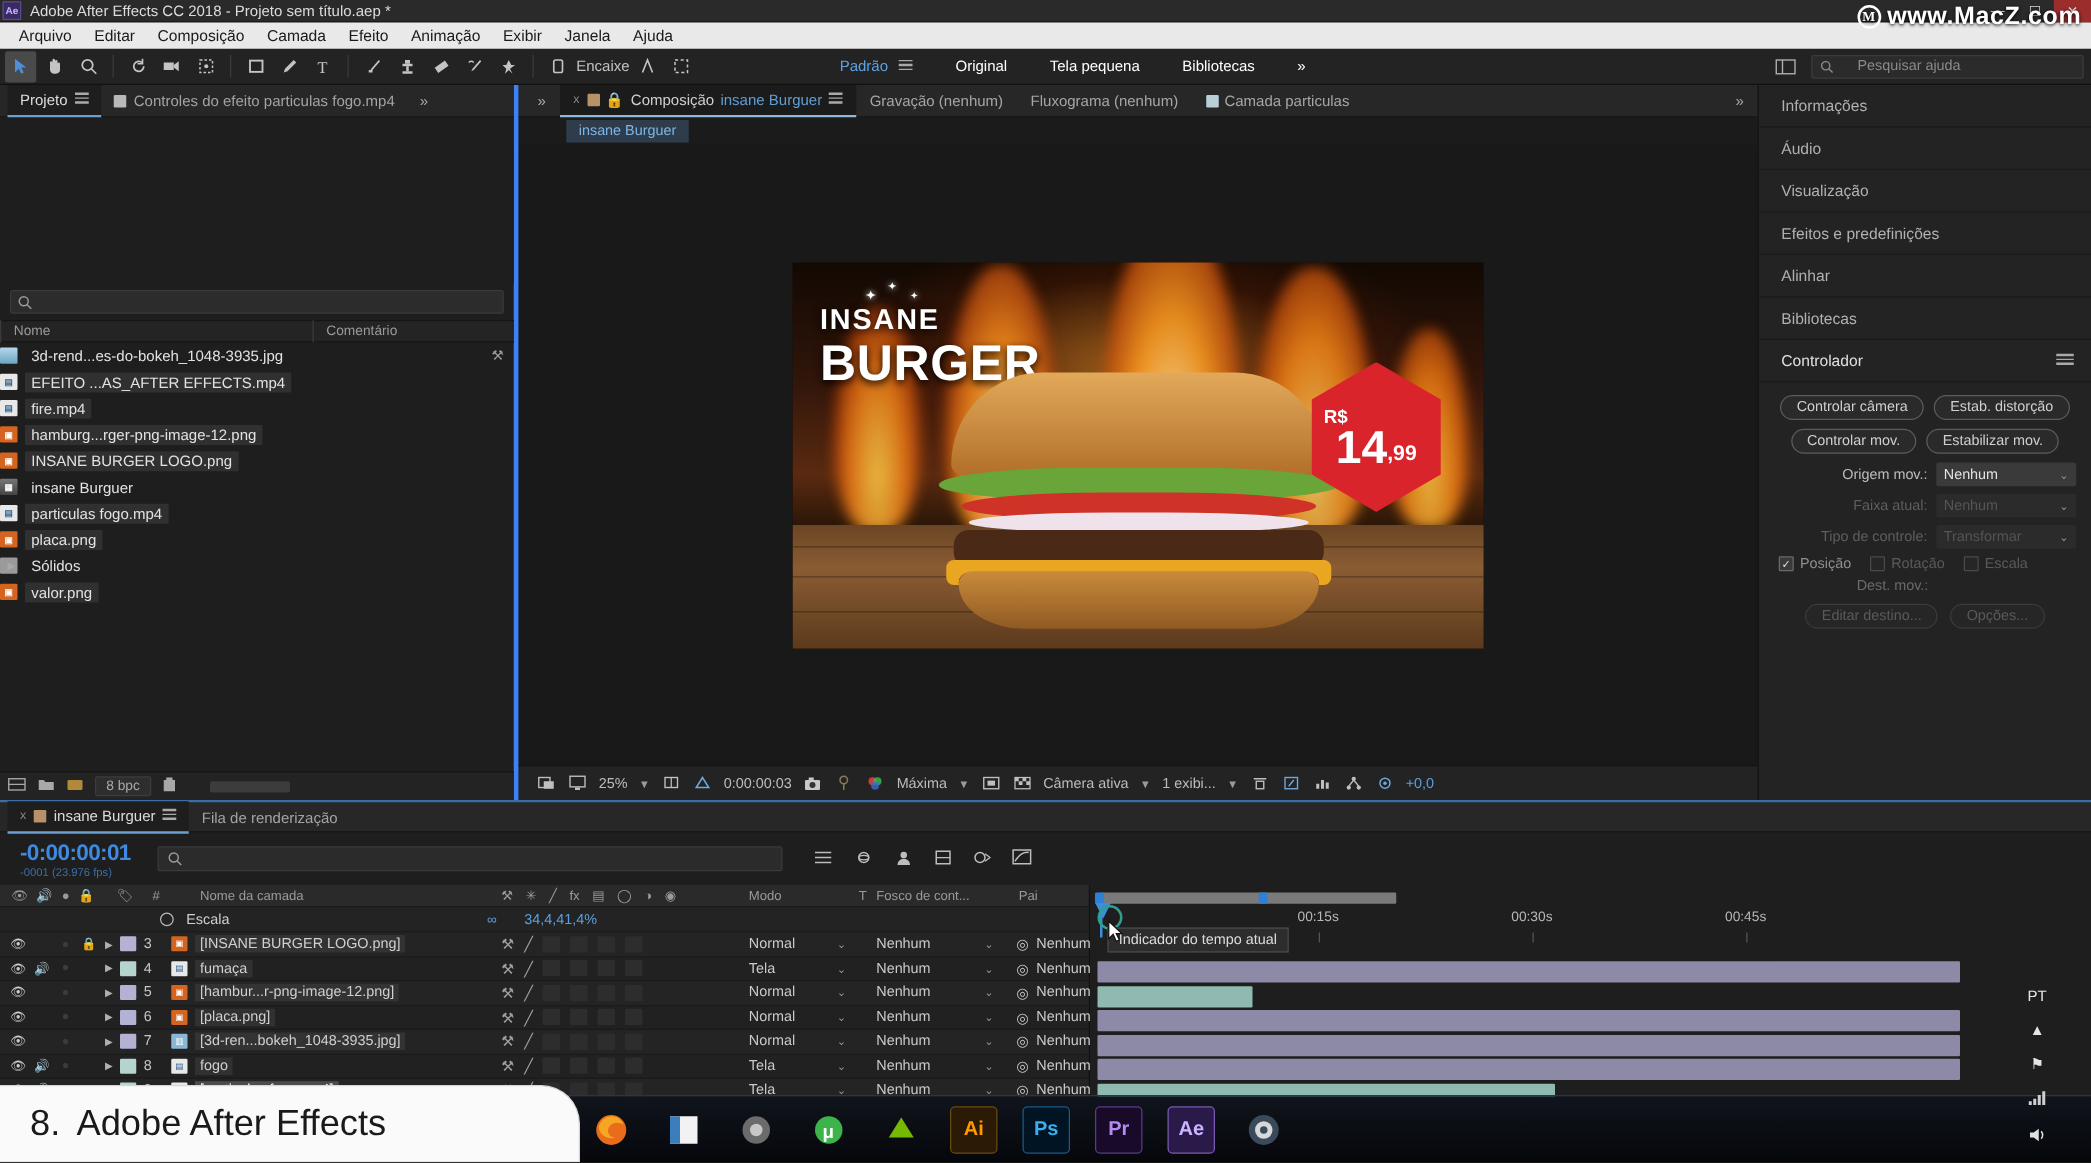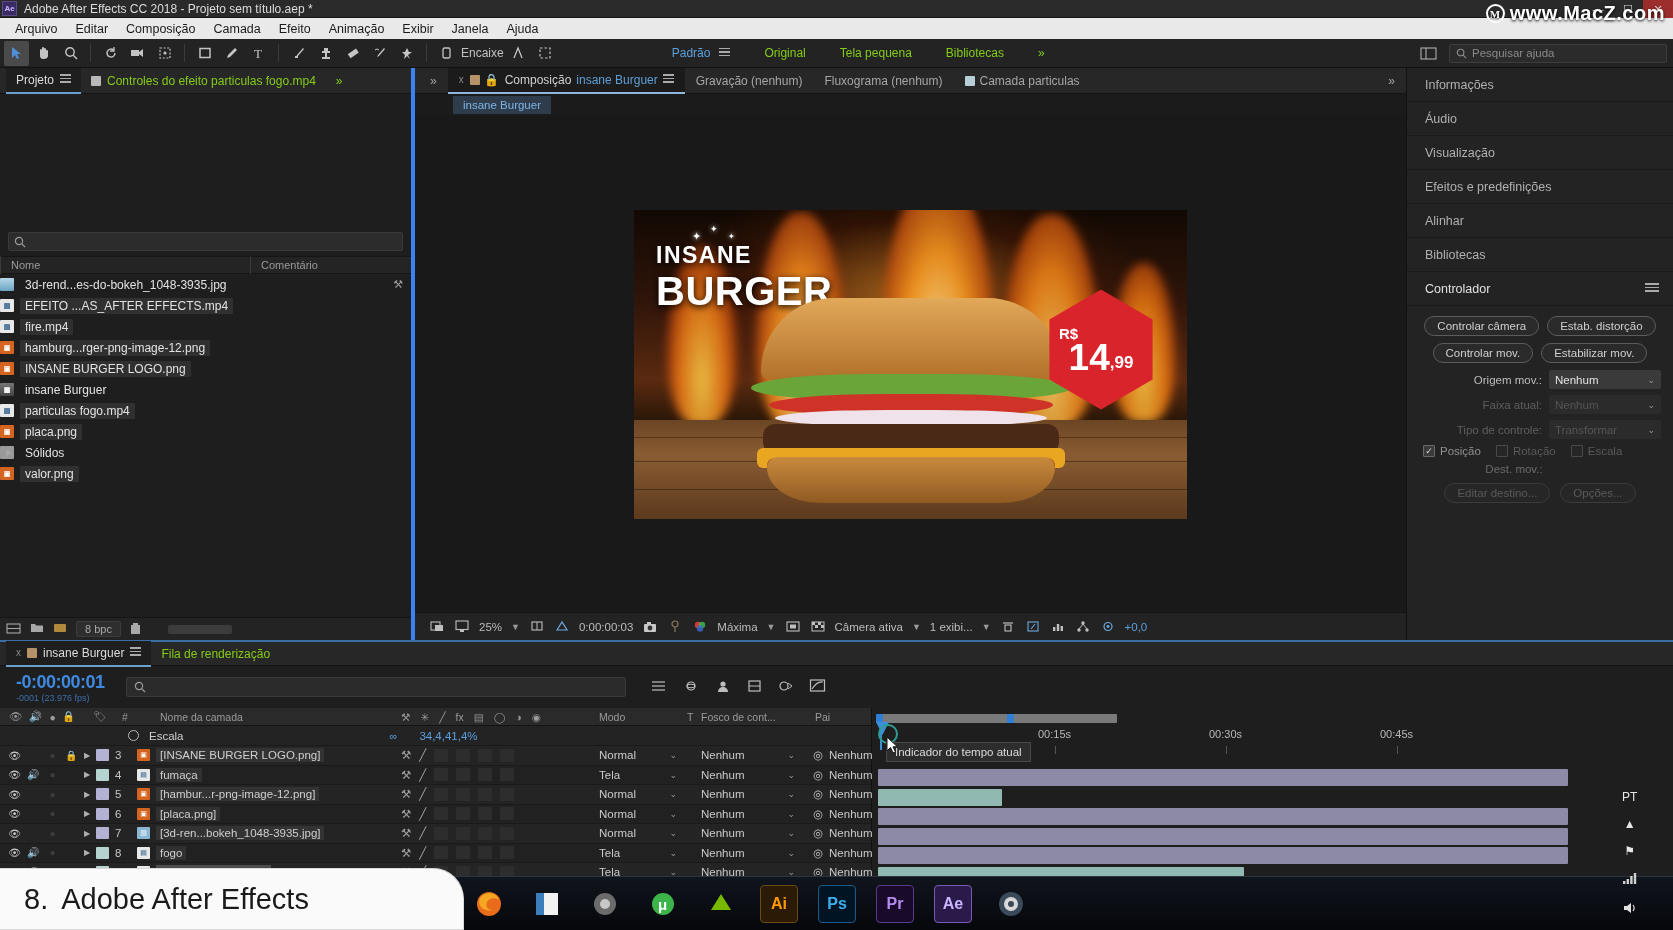--- a/index.html
+++ b/index.html
@@ -50,40 +50,40 @@
     height:29px; background:#232323; display:flex; align-items:center;
     flex:none; border-bottom:1px solid #111; padding-left:4px; gap:2px;
   }
   .tool { width:25px; height:25px; display:flex; align-items:center; justify-content:center;
           color:#c4c4c4; }
   .tool svg { display:block; }
   .tool.active { background:#4a4a4a; border-radius:2px; }
   .tool-sep { width:1px; height:18px; background:#3b3b3b; margin:0 5px; }
   .tb-label { color:#c2c2c2; font-size:12px; white-space:nowrap; }
   .ws-group { display:flex; align-items:center; gap:34px; margin-left:112px; }
-  .ws-item { font-size:12px; color:#84cc16; white-space:nowrap; }
+  .ws-item { font-size:12px; color:#ffffff; white-space:nowrap; }
   .ws-item.sel { color:#5aa2e0; }
   .tb-right { margin-left:auto; display:flex; align-items:center; gap:8px; padding-right:6px; }
   .search-help {
     width:218px; height:19px; background:#2b2b2b; border:1px solid #3c3c3c; border-radius:2px;
-    display:flex; align-items:center; padding-left:6px; gap:5px; color:#8a8a8a; font-size:11.5px;
+    display:flex; align-items:center; padding-left:6px; gap:19px; color:#8a8a8a; font-size:11.5px;
   }
 
   
   .main { flex:1; display:flex; min-height:0; }
 
   
   .left-col { width:415px; display:flex; flex-direction:column; background:#1e1e1e;
               border-right:4px solid #3b82f6; }
   .panel-tabs {
     height:26px; background:#272727; display:flex; align-items:center;
     border-bottom:1px solid #141414; padding-left:6px; gap:0; flex:none;
   }
   .ptab { display:flex; align-items:center; gap:6px; padding:0 10px; height:26px;
-          font-size:12px; color:#84cc16; }
+          font-size:12px; color:#a3a3a3; }
   .ptab.active { background:#1e1e1e; color:#dcdcdc; border-bottom:2px solid #6a9fd0; }
   .ptab .sq { width:10px; height:10px; background:#b8b8b8; border-radius:1px; }
   .hamb { display:inline-block; width:11px; }
   .hamb i { display:block; height:1.5px; background:#aaa; margin-bottom:2px; }
 
   .proj-blank { flex:1; background:#1e1e1e; }
   .proj-search {
     height:19px; margin:5px 8px; background:#2c2c2c; border:1px solid #3a3a3a;
     border-radius:2px; display:flex; align-items:center; padding-left:5px; flex:none;
   }

